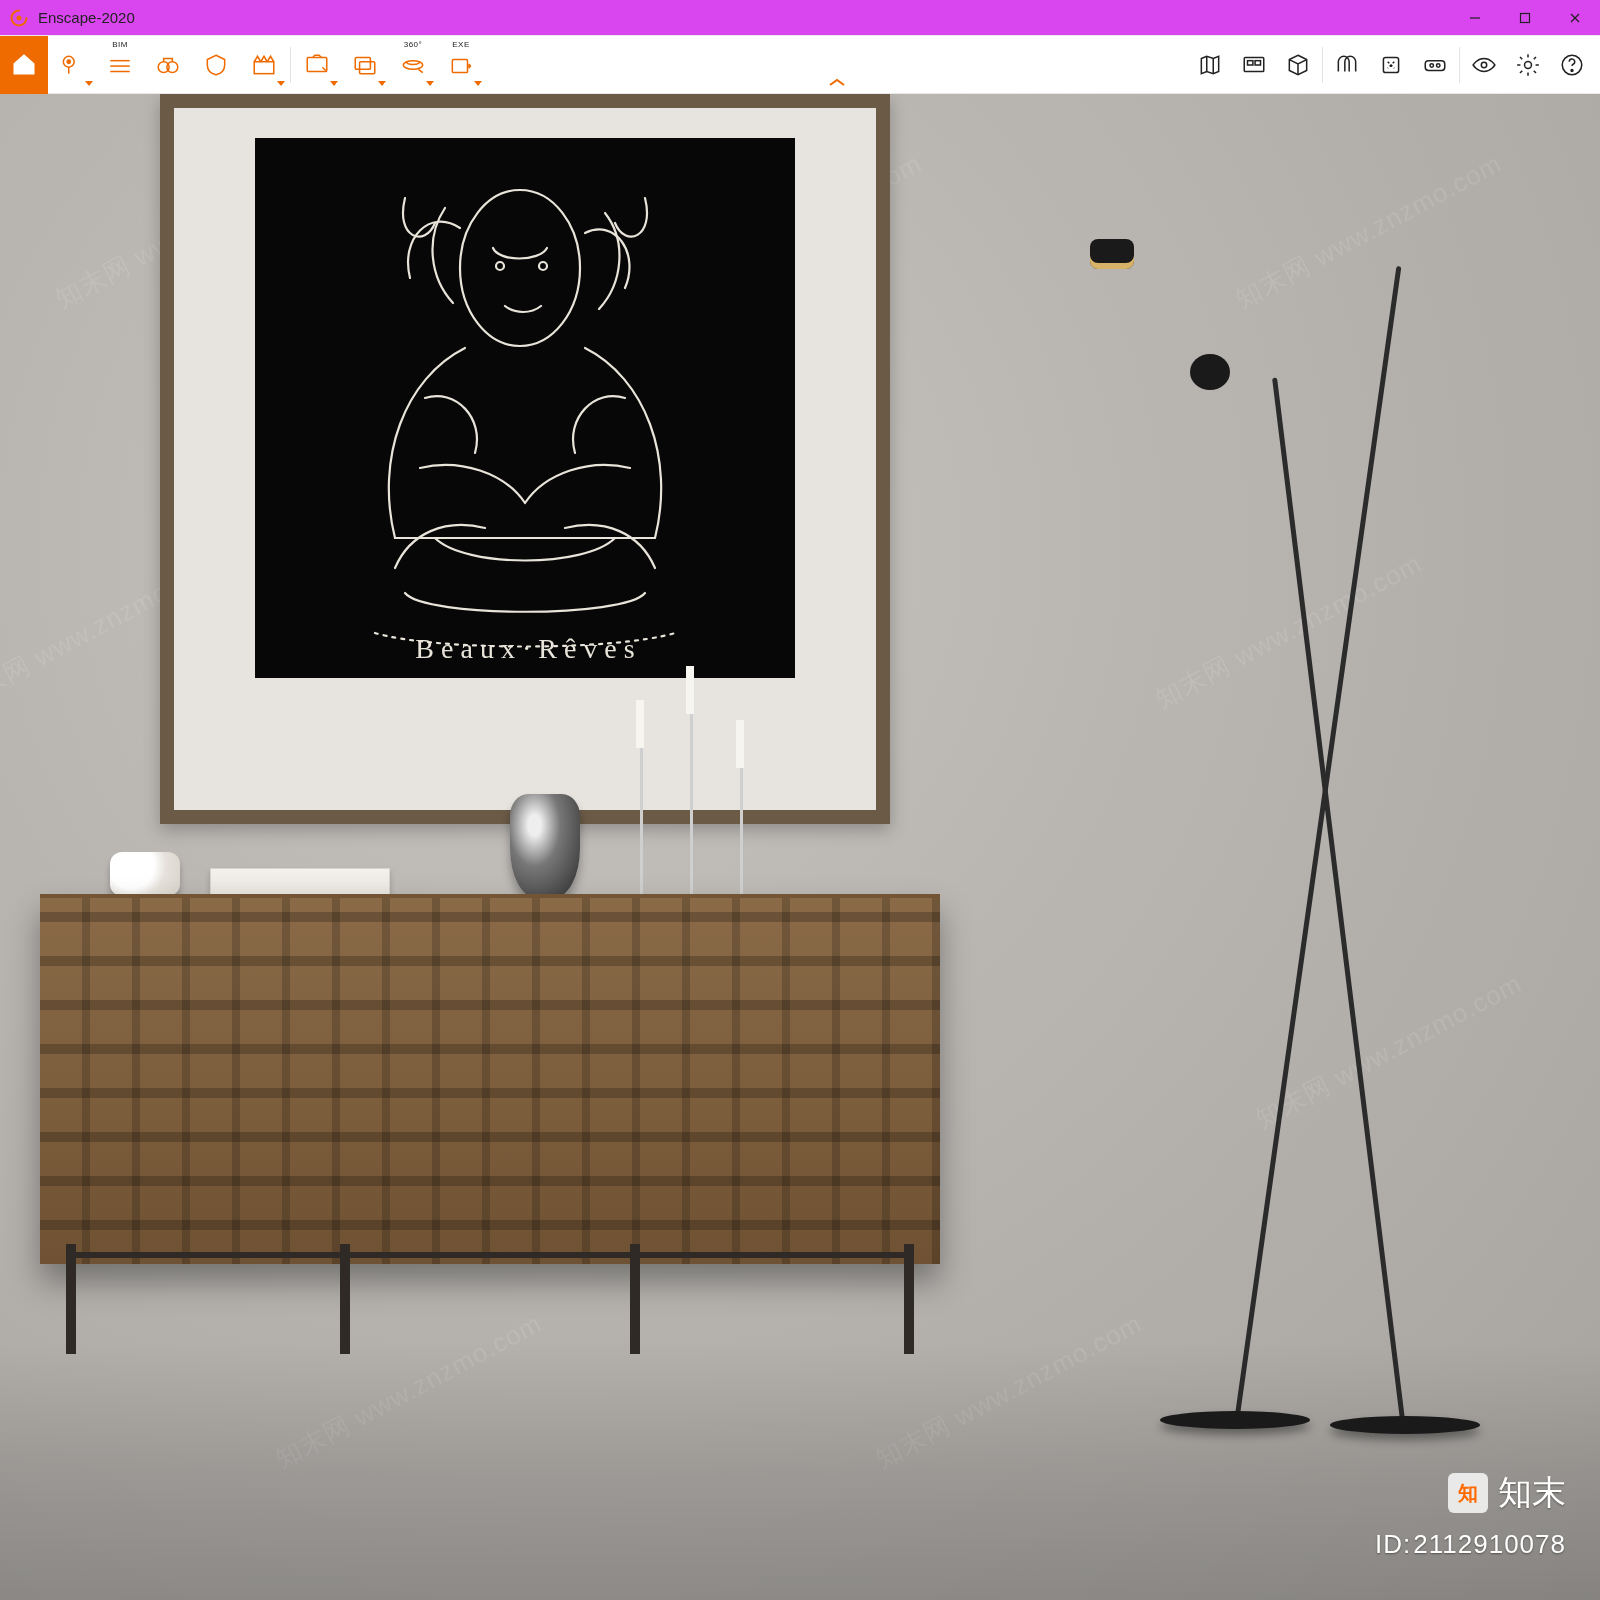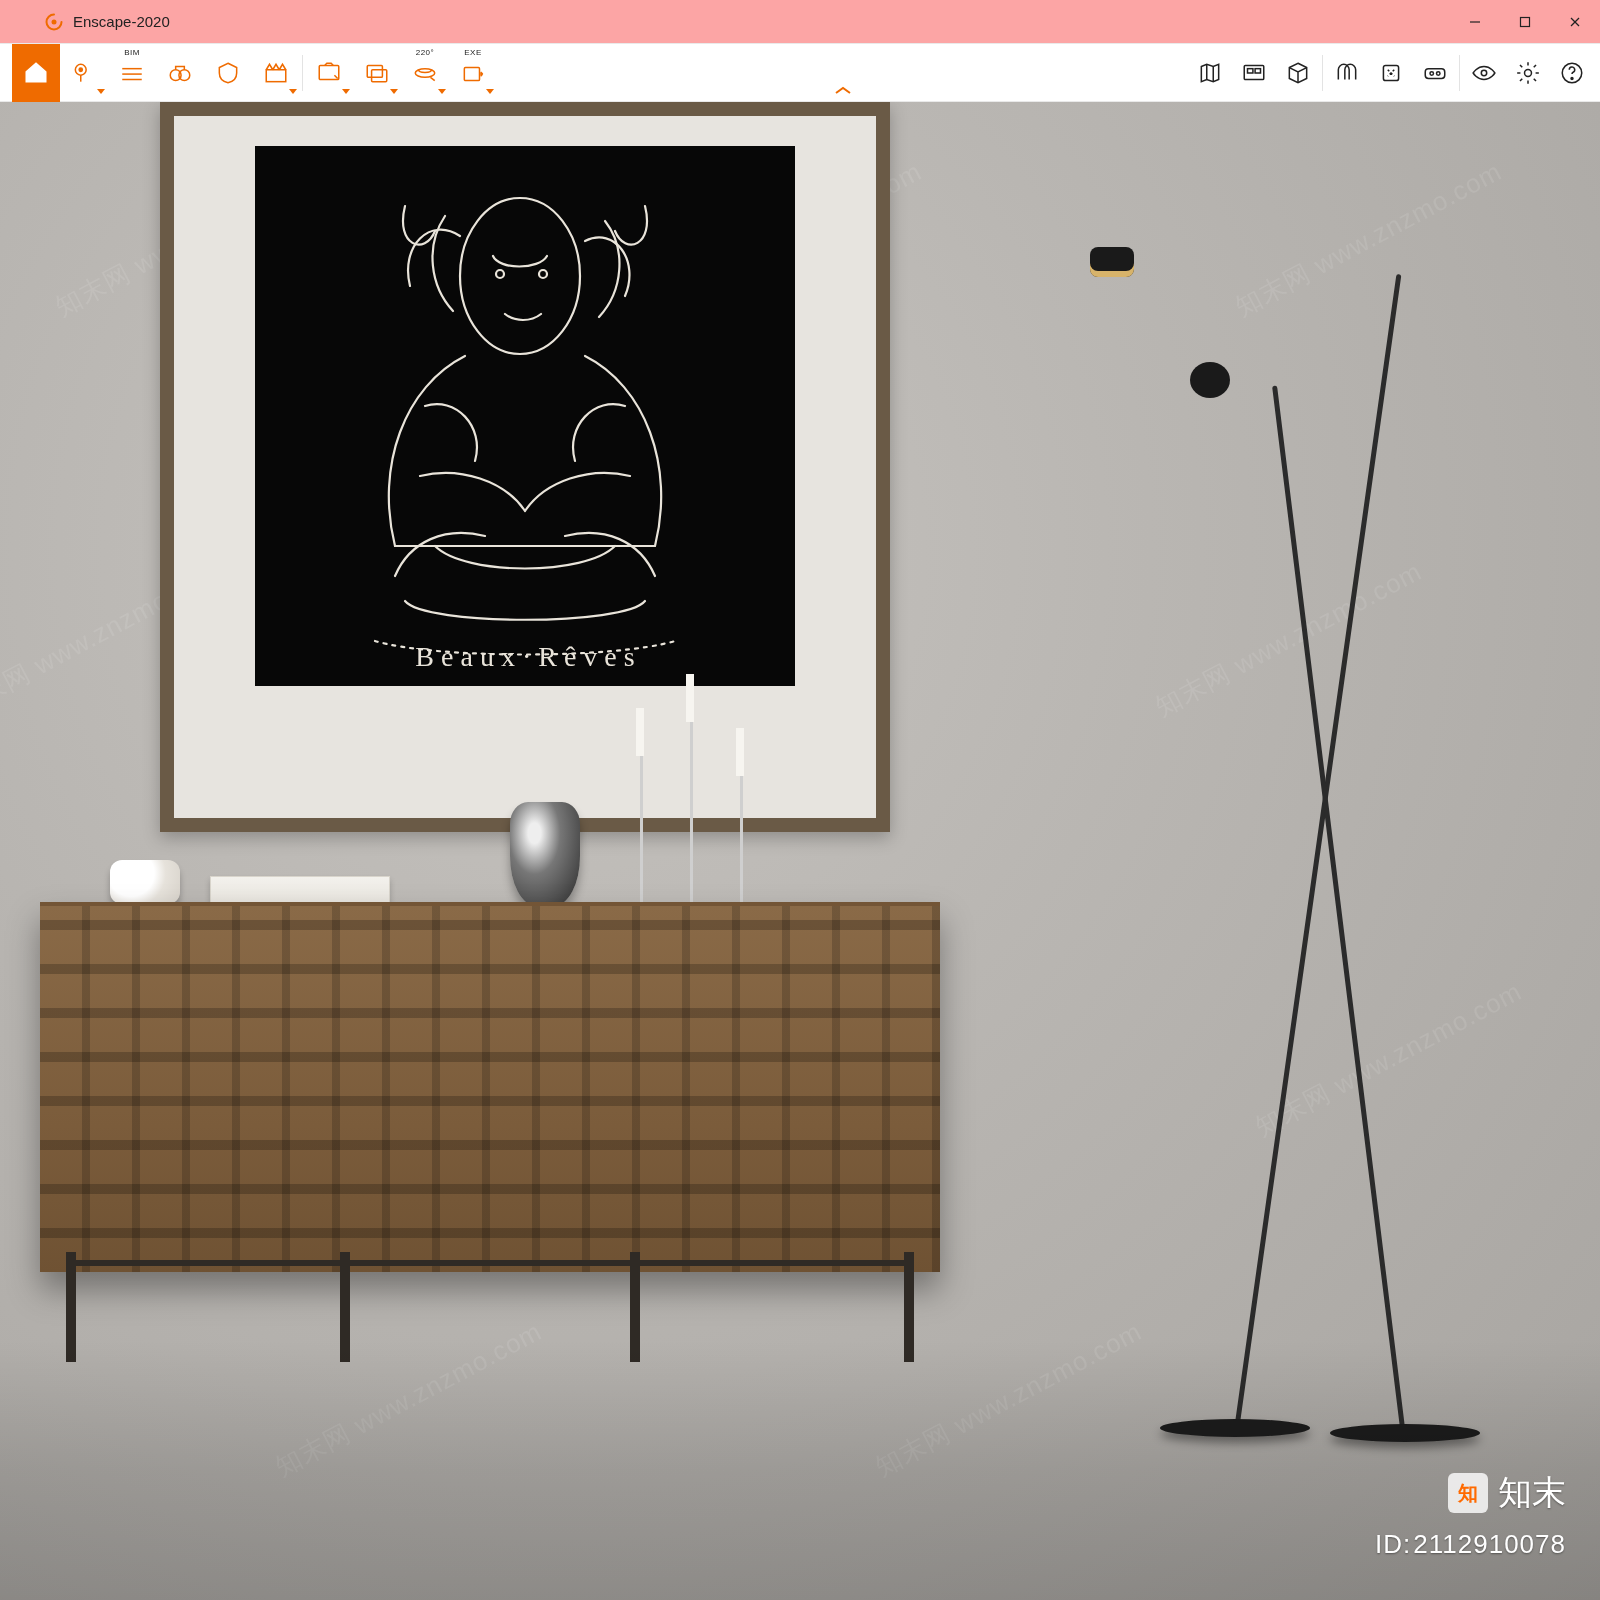--- a/index.html
+++ b/index.html
@@ -1,32 +1,32 @@
 <!DOCTYPE html>
 <html><head>
 <meta charset="utf-8">
 <style>
   * { box-sizing: border-box; margin: 0; padding: 0; }
   html, body { width: 1600px; height: 1600px; font-family: "Segoe UI", Arial, sans-serif; background: #f0f0f0; overflow: hidden; }
 
   .window { width: 1600px; height: 1600px; background: #fff; display: flex; flex-direction: column; }
 
   
-  .titlebar { height: 44px; display: flex; align-items: center; background: #fca5a5; border-bottom: 1px solid #eaeaea; font-size: 15px; color: #222; padding-left: 35px; }
+  .titlebar { height: 36px; display: flex; align-items: center; background: #d946ef; border-bottom: 1px solid #eaeaea; font-size: 15px; color: #222; }
   .titlebar .app-icon { width: 22px; height: 22px; margin: 0 8px 0 8px; display:flex; align-items:center; justify-content:center; }
   .titlebar .app-icon svg { width: 20px; height: 20px; }
   .titlebar .title-text { flex: 0 0 auto; }
   .titlebar .spacer { flex: 1 1 auto; }
   .titlebar .win-btn { width: 50px; height: 32px; display:flex; align-items:center; justify-content:center; color:#222; }
   .titlebar .win-btn svg { width: 14px; height: 14px; stroke:#222; stroke-width:1.2; fill:none; }
 
   
   .toolbar { height: 58px; display:flex; align-items:stretch; background:#fff; border-bottom:1px solid #e9e9e9; padding:0; }
   .toolbar .tb-left, .toolbar .tb-right { display:flex; align-items:center; }
-  .toolbar .tb-left { flex:0 0 auto;padding-left:12px; }
+  .toolbar .tb-left { flex:0 0 auto; }
   .toolbar .tb-mid { flex:1 1 auto; display:flex; align-items:flex-end; justify-content:center; }
   .toolbar .tb-right { flex:0 0 auto; padding-right:6px; }
 
   .tb-btn { width:48px; height:58px; display:flex; align-items:center; justify-content:center; position:relative; }
   .tb-btn.small { width:44px; }
   .tb-btn .ico { width:28px; height:28px; display:flex; align-items:center; justify-content:center; }
   .tb-btn .ico svg { width:26px; height:26px; stroke:#222; fill:none; stroke-width:1.4; }
   .tb-btn .ico.orange svg { stroke:#ef6b00; }
   .tb-btn.active { background:#ef6b00; }
   .tb-btn.active .ico svg { stroke:#fff; fill:#fff; }
@@ -212,21 +212,21 @@
       <div class="tb-btn">
         <span class="ico orange">
             <svg viewBox="0 0 24 24">
               <rect x="3" y="5" width="14" height="11" rx="1"></rect>
               <rect x="7" y="9" width="14" height="11" rx="1"></rect>
             </svg>
           </span>
         <span class="drop"></span>
       </div>
       <div class="tb-btn">
-        <span class="mini-label">220°</span>
+        <span class="mini-label">360°</span>
         <span class="ico orange">
             <svg viewBox="0 0 24 24">
               <path d="M3 12a9 4 0 1 0 18 0 9 4 0 1 0-18 0"></path>
               <path d="M6 9a6 2.5 0 1 0 12 0"></path>
               <path d="M17 16l4 3"></path>
             </svg>
           </span>
         <span class="drop"></span>
       </div>
       <div class="tb-btn">

